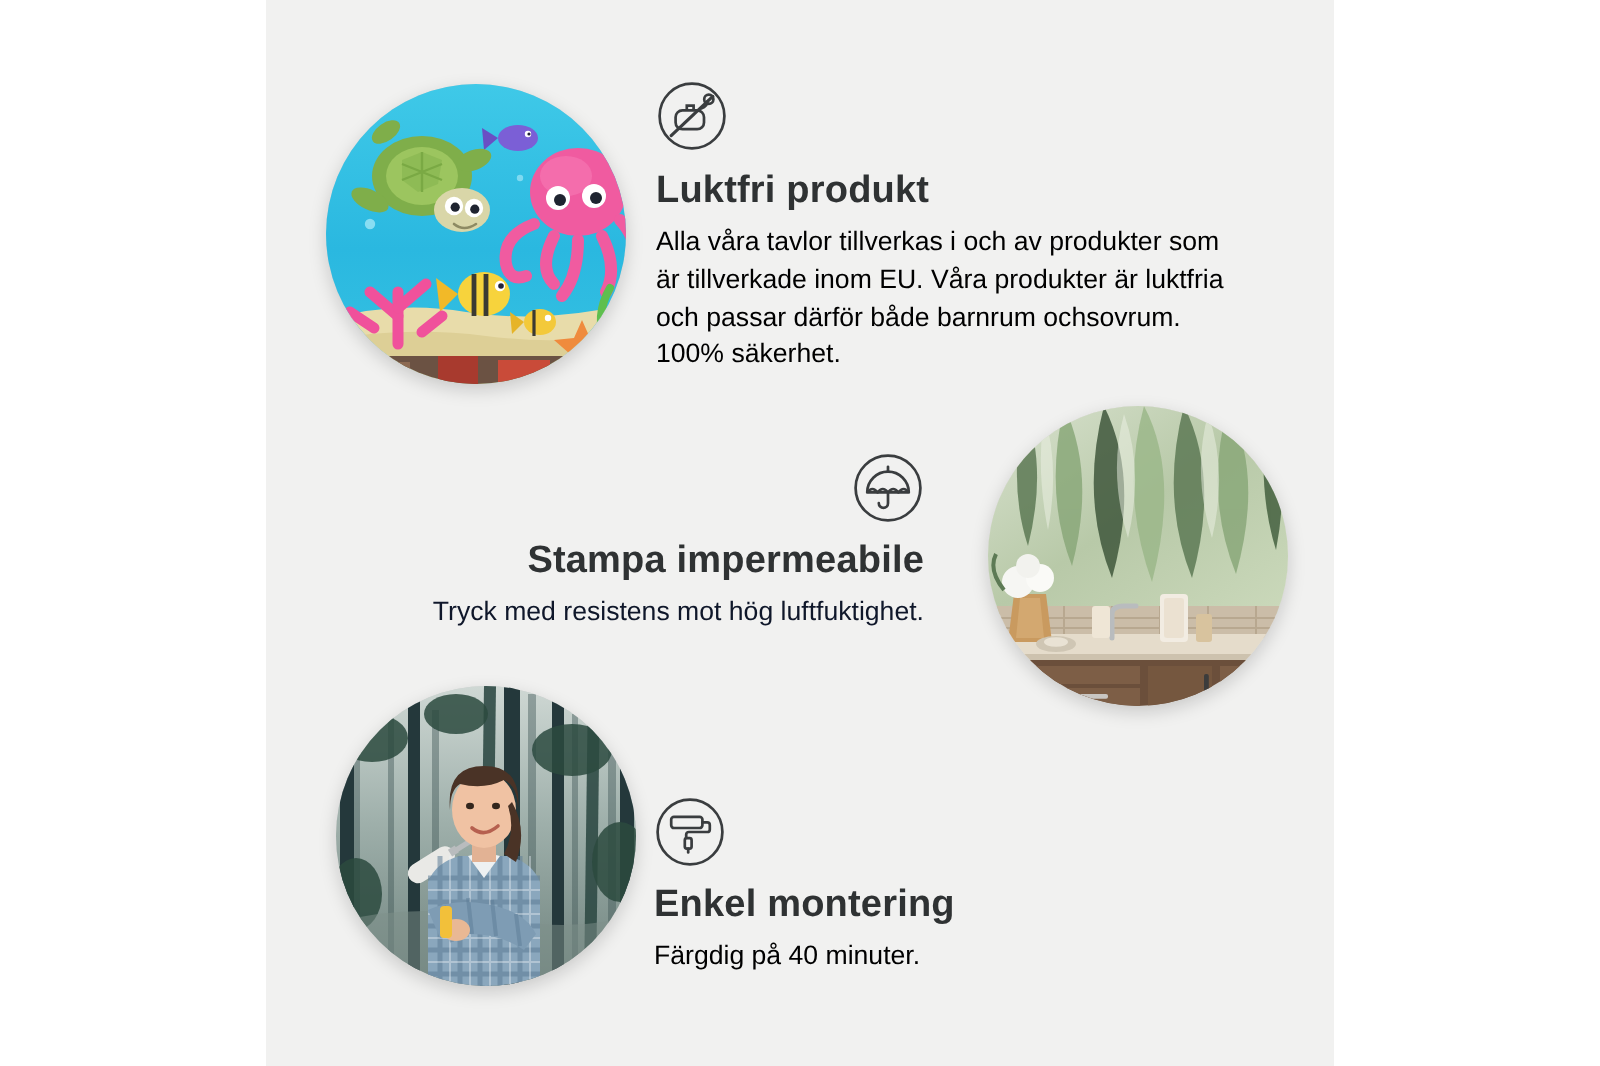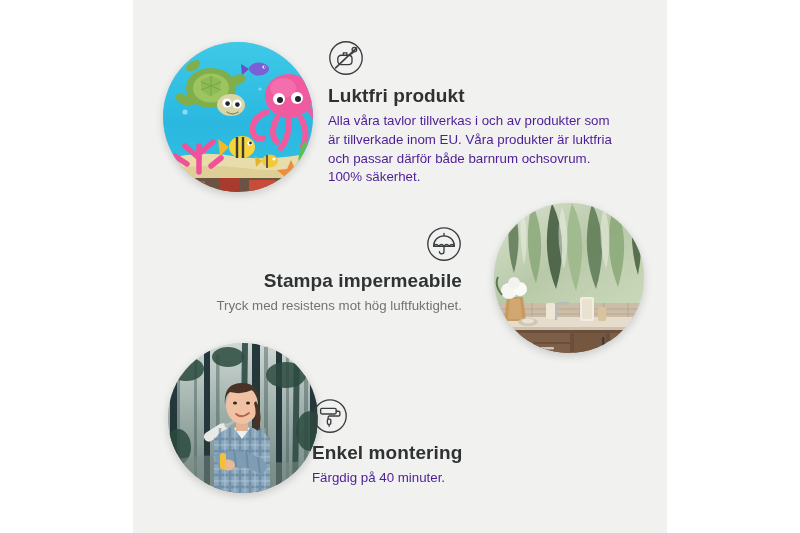--- a/index.html
+++ b/index.html
@@ -51,31 +51,31 @@
     font-size: 19px;
     font-weight: 600;
     color: #2f3233;
     letter-spacing: 0.1px;
     line-height: 1.25;
   }
   .feature p {
     margin: 4px 0 0 0;
     font-size: 13.3px;
     line-height: 1.42;
-    color: #4c1d95;
+    color: #000000;
   }
 
   #feature-odourless { left: 328px; top: 40px; width: 294px; text-align: left; }
   #feature-odourless .icon-wrap { margin-bottom: 8px; }
 
   #feature-waterproof { left: 190px; top: 226px; width: 272px; text-align: right; }
   #feature-waterproof .icon-wrap { margin-bottom: 7px; }
-  #feature-waterproof p { color: #737373; }
-
-  #feature-mounting { left: 312px; top: 398px; width: 270px; text-align: left; }
+  #feature-waterproof p { color: #0f172a; }
+
+  #feature-mounting { left: 327px; top: 398px; width: 270px; text-align: left; }
   #feature-mounting .icon-wrap { margin-bottom: 7px; }
 
   .ico { display: inline-block; vertical-align: middle; }
   .ico svg { display: block; }
 </style>
 </head>
 <body>
 
 <div id="stage">
 

